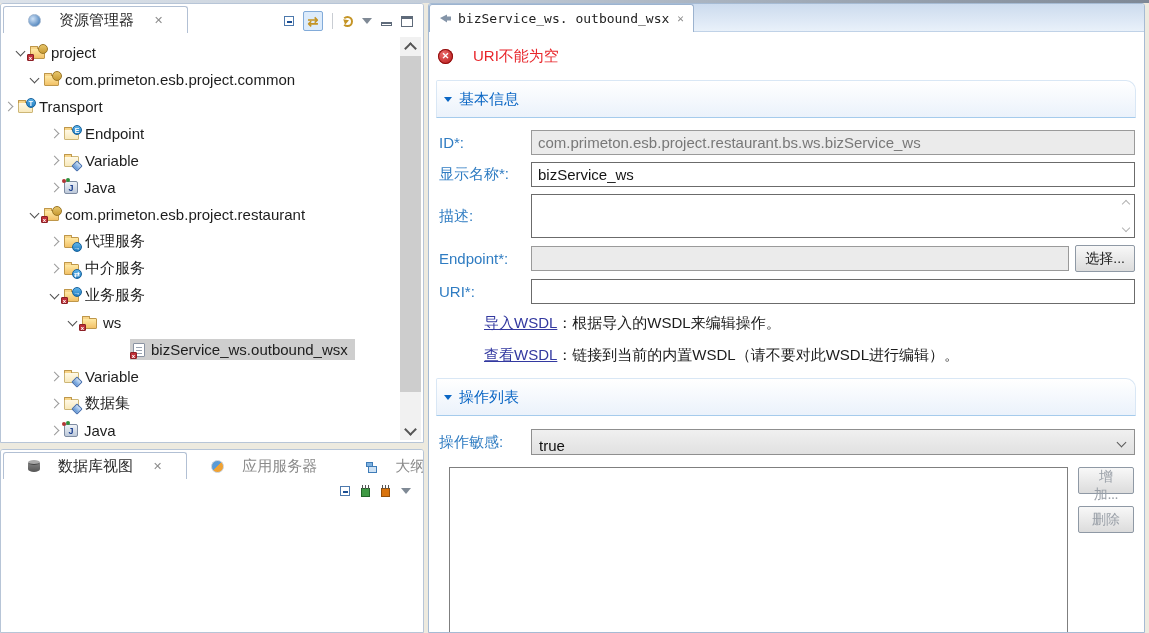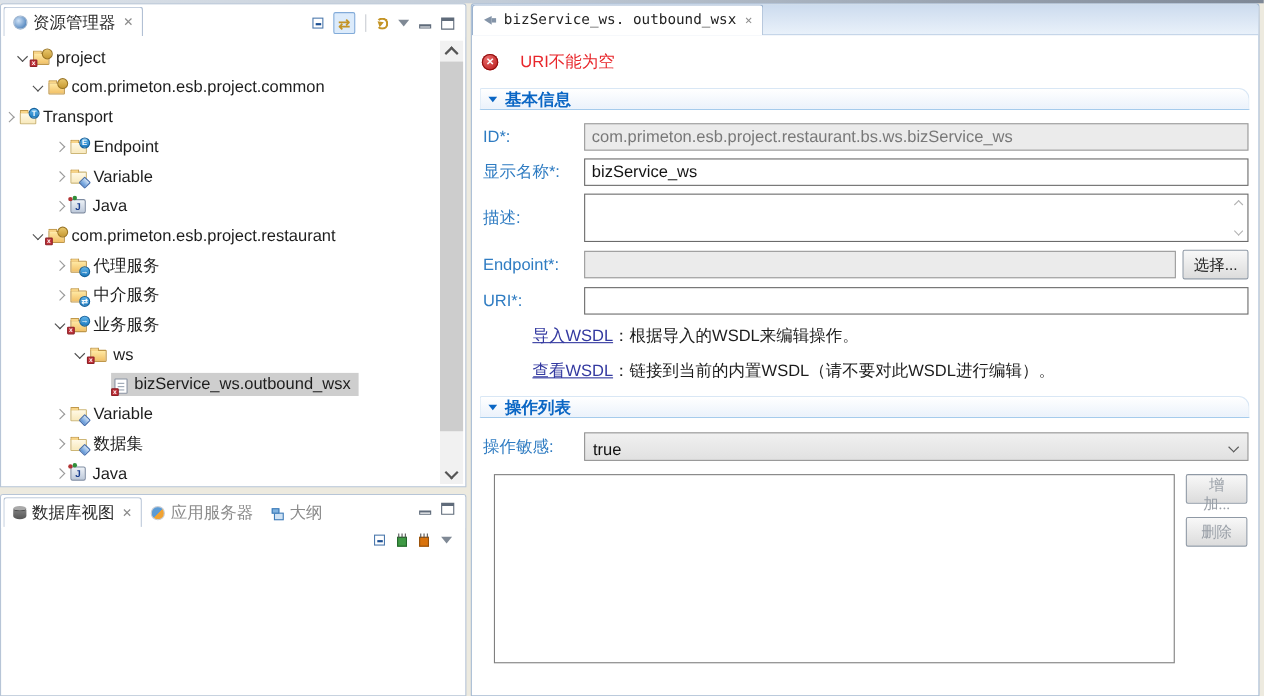--- a/index.html
+++ b/index.html
@@ -8,21 +8,21 @@
        font-family:"Liberation Sans",sans-serif;background:#edeadf;}
   .topstrip{position:absolute;left:0;top:0;width:100%;height:3px;
             background:linear-gradient(90deg,#dde3ea 0%,#c2ccd8 40%,#7e8896 100%);}
 
   
   .panel{position:absolute;background:#fff;border:1px solid #b7c5d7;border-radius:3px 3px 0 0;overflow:hidden;}
 
   
   .tree-panel{left:0;top:3px;width:424px;height:440px;}
   .view-head{height:30px;display:flex;align-items:flex-start;background:#fff;position:relative;}
-  .vtab{display:inline-flex;align-items:center;gap:5px;height:27px;margin-top:2px;padding:0 8px;
+  .vtab{display:inline-flex;align-items:center;gap:18px;height:27px;margin-top:2px;padding:0 24px;
         background:#fff;border:1px solid #b2c0d4;border-bottom:none;border-radius:3px 3px 0 0;
         font-size:15px;color:#2a2a2a;white-space:nowrap;}
   .vtab.inactive{border:none;background:transparent;color:#8b8b8b;margin-top:3px;}
   .close-x{font-size:11px;color:#8c8c8c;margin-left:2px;cursor:pointer;}
   .vtools{margin-left:auto;display:flex;align-items:center;gap:9px;padding:7px 10px 0 0;}
 
   
   .ic-collapse{position:relative;width:10px;height:10px;border:1px solid #4d79ad;background:#fff;}
   .ic-collapse::after{content:"";position:absolute;left:2px;top:2px;width:9px;height:9px;border:1px solid #4d79ad;background:#fff;z-index:-1;}
   .ic-collapse::before{content:"";position:absolute;left:2px;top:4px;width:5px;height:1.5px;background:#1c4f93;}
@@ -37,21 +37,21 @@
   .ic-max{width:12px;height:11px;border:1px solid #5f6b7a;border-top-width:3px;}
 
   
   .tree{position:relative;padding-top:5px;height:404px;overflow:hidden;}
   .trow{display:flex;align-items:center;height:27px;font-size:15px;color:#1d1d1d;cursor:default;white-space:nowrap;}
   .tw{width:17px;height:17px;position:relative;flex:none;}
   .tw.open::before{content:"";position:absolute;left:4px;top:4px;width:6px;height:6px;
                    border-right:1.6px solid #4e4e4e;border-bottom:1.6px solid #4e4e4e;transform:rotate(45deg);}
   .tw.closed::before{content:"";position:absolute;left:4px;top:5px;width:6px;height:6px;
                    border-right:1.6px solid #9a9a9a;border-top:1.6px solid #9a9a9a;transform:rotate(45deg);}
-  .hl{display:flex;align-items:flex-end;gap:6px;padding:2px 7px 2px 3px;}
+  .hl{display:flex;align-items:center;gap:6px;padding:2px 7px 2px 3px;margin-left:29px;}
   .sel .hl{background:#cecece;}
   .tlabel{margin-left:6px;}
   .hl .tlabel{margin-left:0;}
 
   
   .fld{position:relative;width:15px;height:11px;flex:none;margin-top:2px;
        background:linear-gradient(#ffe9a4,#f2c167);border:1px solid #bf974a;border-radius:1px;}
   .fld::before{content:"";position:absolute;top:-3px;left:-1px;width:6px;height:2px;
        background:#f8d588;border:1px solid #bf974a;border-bottom:none;border-radius:1px 1px 0 0;}
   .fld.pale{background:linear-gradient(#fff9e6,#f8e9bc);border-color:#cdb676;}
@@ -112,23 +112,23 @@
 
   .title-row{display:flex;align-items:center;margin:13px 0 0 2px;}
   .err-badge{width:15px;height:15px;border-radius:50%;flex:none;
              background:radial-gradient(circle at 35% 30%,#ea6a6a,#b31212);
              color:#fff;font:bold 9px/15px "Liberation Sans",sans-serif;text-align:center;
              box-shadow:0 0 0 1px #8f0e0e inset;}
   .err-badge::before{content:"\2715";}
   .etitle{font-size:19px;font-weight:bold;color:#0e6bc5;letter-spacing:2.5px;margin-left:8px;}
   .vmsg{color:#e8262b;font-size:15px;margin-left:20px;text-align:center;}
 
-  .sec{margin:14px 0 12px 0;height:20px;display:flex;align-items:center;padding-left:7px;
+  .sec{margin:14px 0 12px 0;height:38px;display:flex;align-items:center;padding-left:7px;
        background:linear-gradient(#ffffff,#ebf2fb);border:1px solid #d9e7f5;border-bottom:1px solid #a5cbec;
-       border-radius:2px 10px 0 0;color:#0a66c4;font-weight:bold;font-size:15px;cursor:default;text-align:center;}
+       border-radius:2px 10px 0 0;color:#0a66c4;font-weight:normal;font-size:15px;cursor:default;text-align:center;}
   .sec .tri{width:0;height:0;border-left:4px solid transparent;border-right:4px solid transparent;
             border-top:5px solid #0a66c4;margin-right:7px;}
 
   .frow{display:flex;align-items:center;margin:0 1px 7px 3px;}
   .flabel{width:92px;flex:none;color:#2f7cc2;font-size:15px;}
   .inp{height:25px;border:1px solid #6b6b6b;padding:0 6px;font:15px "Liberation Sans",sans-serif;
        color:#141414;background:#fff;flex:1;min-width:0;outline:none;}
   .inp.ro{background:#ebebeb;border-color:#9a9a9a;color:#787878;}
   .descwrap{position:relative;flex:1;height:44px;}
   .descwrap textarea{width:100%;height:100%;resize:none;border:1px solid #6b6b6b;

